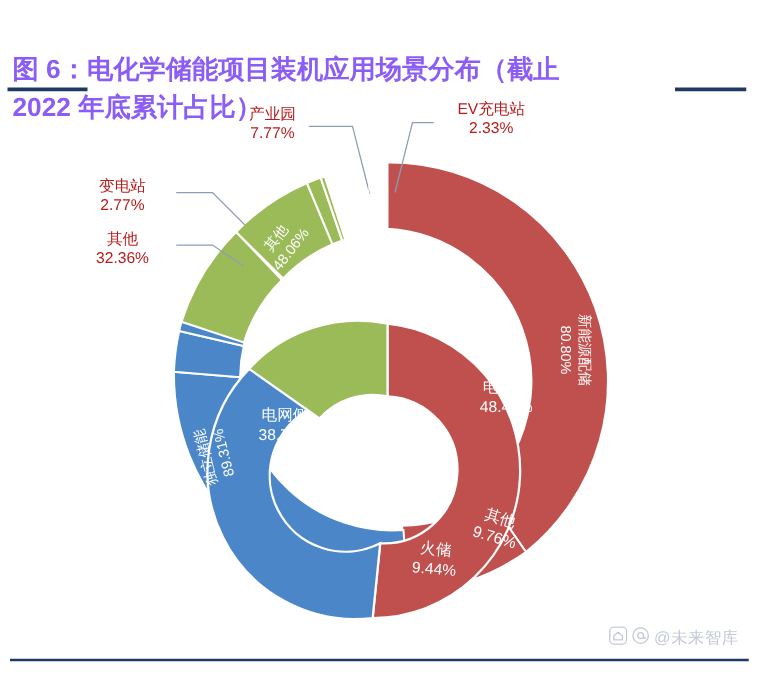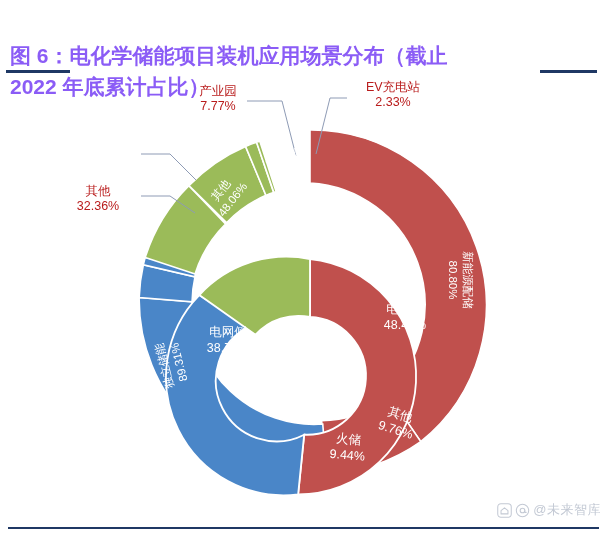--- a/index.html
+++ b/index.html
@@ -80,23 +80,23 @@
     font-size: 12.5px;
     fill: #ffffff;
     text-anchor: middle;
     dominant-baseline: middle;
   }
   .slice-lbl.small { font-size: 11.5px; }
 
   
   #watermark {
     position: absolute;
-    right: 6px; bottom: 20px;
+    right: 16px; bottom: 20px;
     display: flex;
-    align-items: center;
+    align-items: flex-start;
     gap: 3px;
     color: #c3c9d4;
     font-size: 13px;
     letter-spacing: 0.5px;
   }
   #watermark svg { display: block; }
 </style>
 </head>
 <body>
 
@@ -201,20 +201,24 @@
     <div class="callout" id="co-industrial">
       <span class="ctitle">产业园</span>
       <span class="cval">7.77%</span>
     </div>
 
     <div class="callout" id="co-ev">
       <span class="ctitle">EV充电站</span>
       <span class="cval">2.33%</span>
     </div>
 
+    <div class="callout" id="co-substation">
+      <span class="ctitle">变电站</span>
+      <span class="cval">2.77%</span>
+    </div>
 
     <div class="callout" id="co-other-grid">
       <span class="ctitle">其他</span>
       <span class="cval">32.36%</span>
     </div>
   </div>
 
   <div id="watermark">
     <svg width="15" height="15" viewBox="0 0 16 16">
       <rect x="0.8" y="0.8" width="14.4" height="14.4" rx="3.4" fill="none" stroke="#c3c9d4" stroke-width="1.1"></rect>

